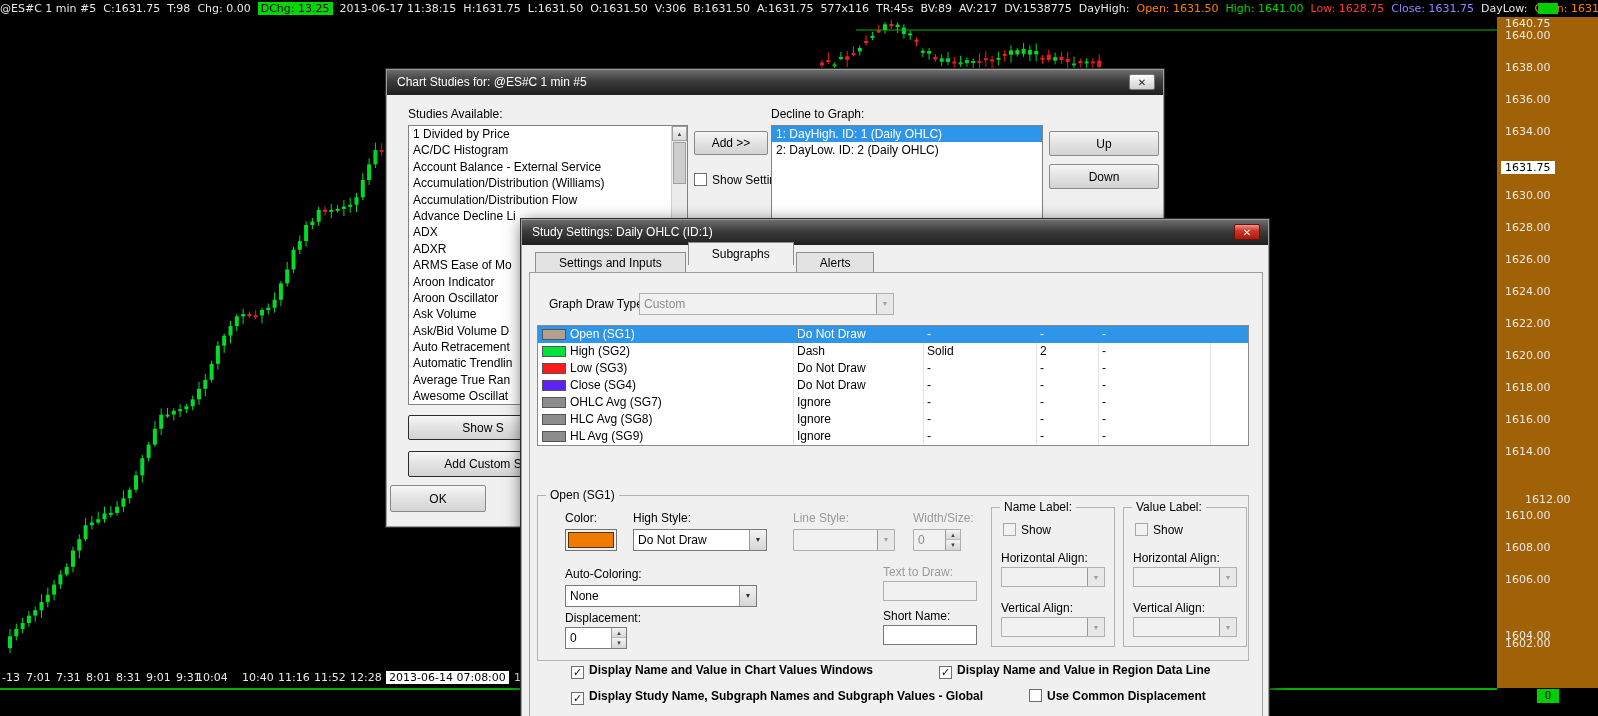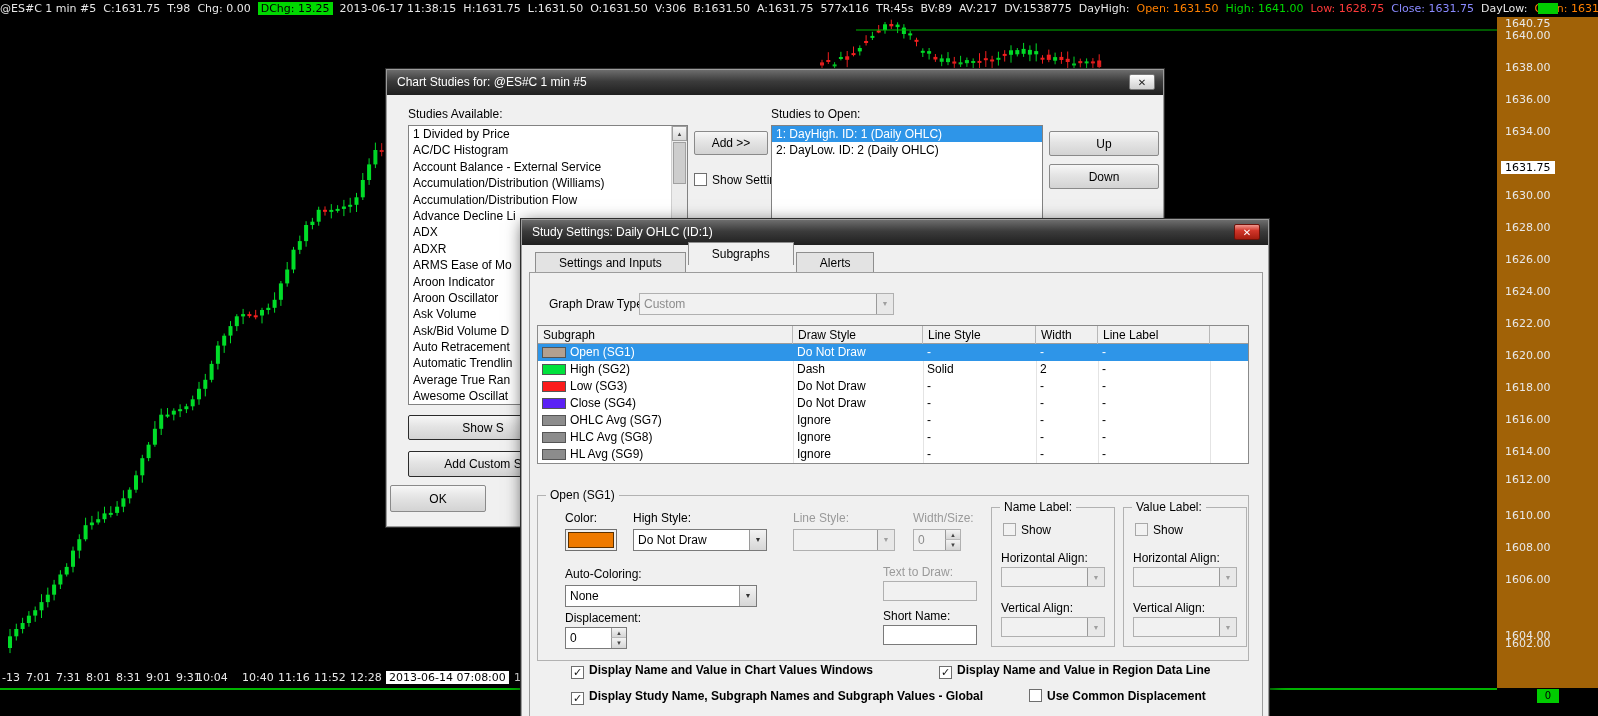--- a/index.html
+++ b/index.html
@@ -332,21 +332,21 @@
       <div class="price-label hl" style="top: 144px;">1631.75</div>
       <div class="price-label" style="top: 172px;">1630.00</div>
       <div class="price-label" style="top: 204px;">1628.00</div>
       <div class="price-label" style="top: 236px;">1626.00</div>
       <div class="price-label" style="top: 268px;">1624.00</div>
       <div class="price-label" style="top: 300px;">1622.00</div>
       <div class="price-label" style="top: 332px;">1620.00</div>
       <div class="price-label" style="top: 364px;">1618.00</div>
       <div class="price-label" style="top: 396px;">1616.00</div>
       <div class="price-label" style="top: 428px;">1614.00</div>
-      <div class="price-label" style="top: 456px;">1612.00</div>
+      <div class="price-label" style="top: 476px; margin-left: 20px;">1612.00</div>
       <div class="price-label" style="top: 492px;">1610.00</div>
       <div class="price-label" style="top: 524px;">1608.00</div>
       <div class="price-label" style="top: 556px;">1606.00</div>
       <div class="price-label" style="top: 612px;">1604.00</div>
       <div class="price-label" style="top: 620px;">1602.00</div>
     </div>
   <div id="time-axis">
       <div class="time-label" style="left: 2px;">-13</div>
       <div class="time-label" style="left: 26px;">7:01</div>
       <div class="time-label" style="left: 56px;">7:31</div>
@@ -396,21 +396,21 @@
       <div class="scrollbar">
         <div class="sb-btn up">▲</div>
         <div class="sb-thumb"></div>
         <div class="sb-btn down">▼</div>
       </div>
     </div>
     <button class="btn" style="left:308px;top:62px;width:74px;height:24px">Add &gt;&gt;</button>
     <div class="check-row" style="left:308px;top:104px">
       <span class="cb"></span><span class="cb-text wrap">Show Settings</span>
     </div>
-    <div class="lbl" style="left:385px;top:38px">Studies to Open:</div>
+    <div class="lbl" style="left:385px;top:38px">Decline to Graph:</div>
     <div id="graph-list" class="listbox" style="left:385px;top:56px;width:272px;height:132px">
         <div class="list-item sel">1: DayHigh. ID: 1 (Daily OHLC)</div>
         <div class="list-item">2: DayLow. ID: 2 (Daily OHLC)</div>
       </div>
     <button class="btn" style="left:663px;top:62px;width:110px;height:25px">Up</button>
     <button class="btn" style="left:663px;top:95px;width:110px;height:25px">Down</button>
     <button class="btn dark" style="left:22px;top:346px;width:150px;height:25px">Show S</button>
     <button class="btn dark" style="left:22px;top:382px;width:150px;height:26px">Add Custom S</button>
     <button class="btn" style="left:4px;top:416px;width:96px;height:27px">OK</button>
   </div>
@@ -427,27 +427,20 @@
       <div class="tab">Alerts</div>
     </div>
 
     <div class="lbl" style="left:28px;top:78px;z-index:2">Graph Draw Type:</div>
     <div class="combo dis" style="left:118px;top:74px;width:255px;height:22px">
       <span class="val">Custom</span>
       <span class="arrow">▼</span>
     </div>
 
     <div id="sg-table">
-      <div id="sg-header" class="t-header">
-          <div class="t-h-cell" style="left: 0px; width: 255px;">Subgraph</div>
-          <div class="t-h-cell" style="left: 255px; width: 130px;">Draw Style</div>
-          <div class="t-h-cell" style="left: 385px; width: 113px;">Line Style</div>
-          <div class="t-h-cell" style="left: 498px; width: 62px;">Width</div>
-          <div class="t-h-cell" style="left: 560px; width: 112px;">Line Label</div>
-        </div>
       <div id="sg-body">
           <div class="v-line" style="left: 255px;"></div>
           <div class="v-line" style="left: 385px;"></div>
           <div class="v-line" style="left: 498px;"></div>
           <div class="v-line" style="left: 560px;"></div>
           <div class="v-line" style="left: 672px;"></div>
           <div class="t-row sel">
             <span class="swatch" style="background: rgb(179, 160, 144);"></span>
             <span class="t-cell" style="left: 32px; width: 220px;">Open (SG1)</span>
             <span class="t-cell" style="left: 259px; width: 124px;">Do Not Draw</span>

